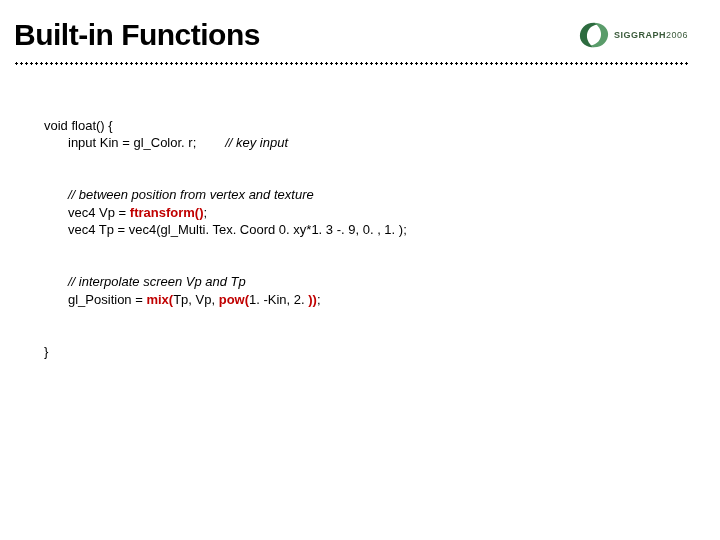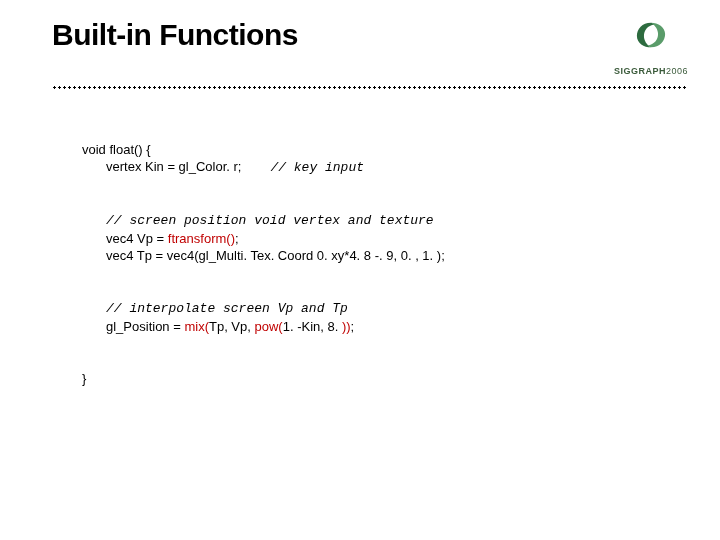--- a/index.html
+++ b/index.html
@@ -7,39 +7,39 @@
     width: 720px;
     height: 540px;
     background: #fff;
     font-family: Arial, Helvetica, sans-serif;
     position: relative;
     overflow: hidden;
   }
   .slide {
     width: 100%;
     height: 100%;
-    padding: 18px 32px 30px 52px;
+    padding: 18px 32px 30px 14px;
   }
   .title-row {
     display: flex;
     align-items: flex-start;
     justify-content: space-between;
     margin-bottom: 10px;
   }
   .title {
     font-size: 30px;
     font-weight: bold;
     color: #000;
     letter-spacing: -0.5px;
   }
   .logo-block {
     display: flex;
-    flex-direction: column;
+    flex-direction: row;
     align-items: center;
-    gap: 16px;
+    gap: 2px;
     margin-top: 2px;
   }
   .logo-swirl {
     width: 36px;
     height: 30px;
   }
   .logo-text {
     font-size: 9px;
     color: #3a5a3a;
     letter-spacing: 0.5px;
@@ -55,22 +55,22 @@
   }
   .code-block {
     font-family: Arial, Helvetica, sans-serif;
     font-size: 13px;
     line-height: 1.35;
     color: #000;
     white-space: pre;
     padding-left: 30px;
   }
   .code-block .ind1 { padding-left: 24px; display: inline-block; }
-  .comment { font-style: italic; font-family: Liberation Mono, monospace; }
-  .fn { color: #c00000; font-weight: normal; }
+  .comment { font-style: italic; }
+  .fn { color: #c00000; font-weight: bold; }
   .para { margin-bottom: 17px; }
 </style>
 </head>
 <body>
 
 <div class="slide">
 
   <div class="title-row">
     <h1 class="title">Built-in Functions</h1>
     <div class="logo-block">
@@ -79,22 +79,22 @@
         <path d="M 20 31 C 30 31 36 24 36 16 C 36 8 28 3 20 3 C 25 6 28 11 28 16 C 28 22 24 28 16 29 C 17 30 19 31 20 31 Z" fill="#5a9c6a"></path>
       </svg>
       <div class="logo-text"><span class="bold">SIGGRAPH</span><span>2006</span></div>
     </div>
   </div>
 
   <div class="divider"></div>
 
   <div class="code-block">
 <div class="para"><span>void float() {</span>
-<span class="ind1"><span>vertex Kin = gl_Color. r;</span>        <span class="comment">// key input</span></span></div>
-<div class="para"><span class="ind1 comment">// screen position void vertex and texture</span>
+<span class="ind1"><span>input Kin = gl_Color. r;</span>        <span class="comment">// key input</span></span></div>
+<div class="para"><span class="ind1 comment">// between position from vertex and texture</span>
 <span class="ind1"><span>vec4 Vp = </span><span class="fn">ftransform()</span><span>;</span></span>
-<span class="ind1">vec4 Tp = vec4(gl_Multi. Tex. Coord 0. xy*4. 8 -. 9, 0. , 1. );</span></div>
+<span class="ind1">vec4 Tp = vec4(gl_Multi. Tex. Coord 0. xy*1. 3 -. 9, 0. , 1. );</span></div>
 <div class="para"><span class="ind1 comment">// interpolate screen Vp and Tp</span>
-<span class="ind1"><span>gl_Position = </span><span class="fn">mix(</span><span>Tp, Vp, </span><span class="fn">pow(</span><span>1. -Kin, 8. </span><span class="fn">))</span><span>;</span></span></div>
+<span class="ind1"><span>gl_Position = </span><span class="fn">mix(</span><span>Tp, Vp, </span><span class="fn">pow(</span><span>1. -Kin, 2. </span><span class="fn">))</span><span>;</span></span></div>
 <span>}</span>
   </div>
 
 </div>
 
 </body></html>

